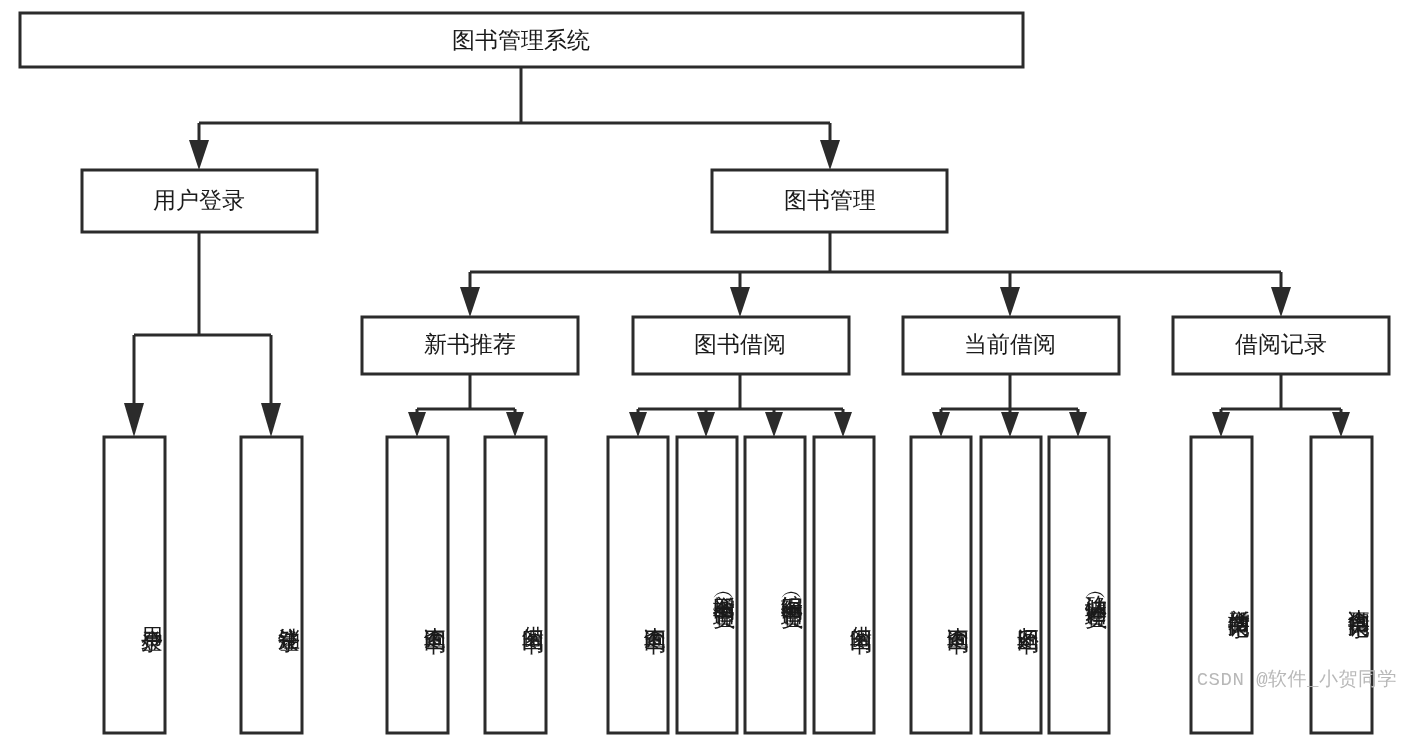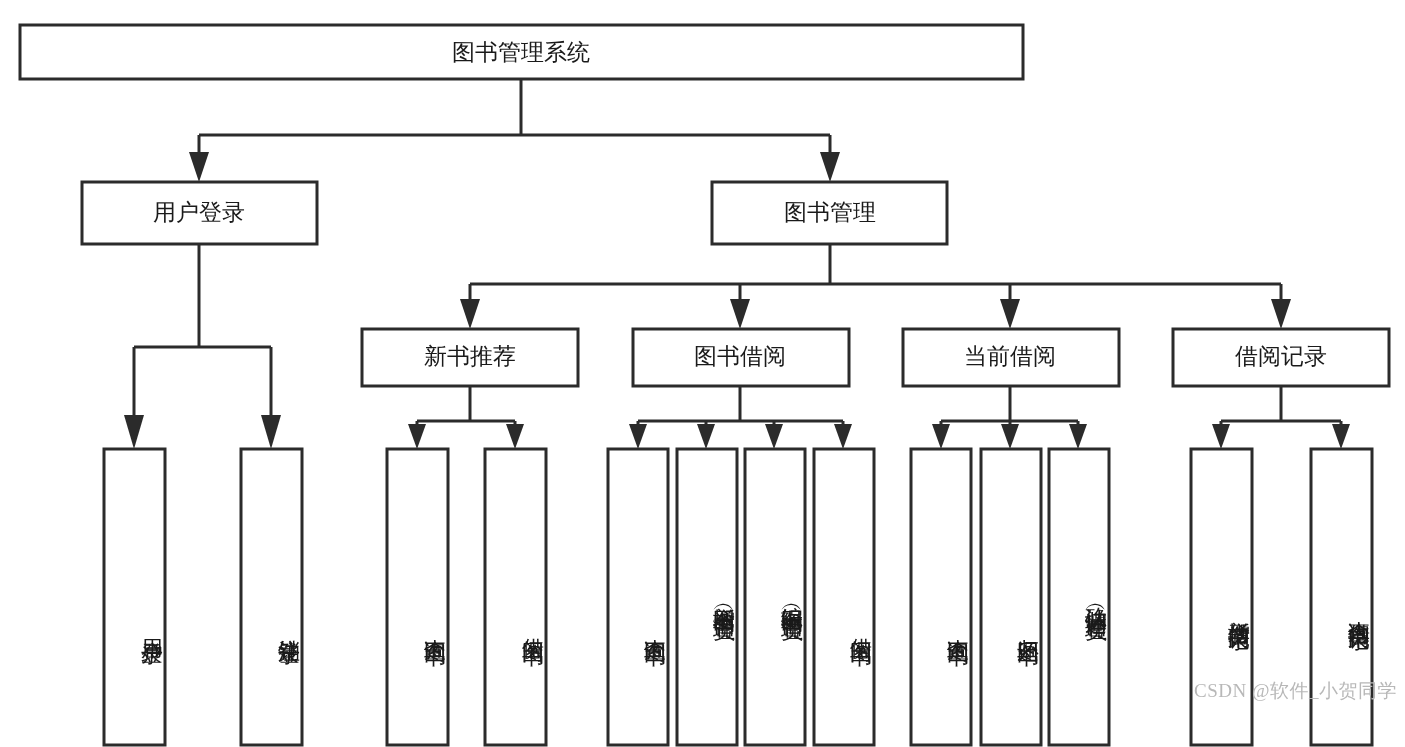--- a/index.html
+++ b/index.html
@@ -11,21 +11,20 @@
     width: 1405px;
     height: 747px;
     font-family: "Liberation Sans", "DejaVu Sans", sans-serif;
     overflow: hidden;
   }
   #diagram-root {
     position: relative;
     width: 1405px;
     height: 698px;
     background: #ffffff;
-    margin-top: 12px;
   }
   svg.diagram-svg {
     position: absolute;
     left: 0;
     top: 0;
     width: 1405px;
     height: 747px;
   }
   .node-box {
     fill: #ffffff;
@@ -61,21 +60,21 @@
     line-height: 1.18;
     color: #1a1a1a;
     letter-spacing: 2px;
     pointer-events: none;
     white-space: nowrap;
   }
   .watermark {
     position: absolute;
     right: 8px;
     bottom: 6px;
-    font-family: Liberation Serif, serif;
+    font-family: Liberation Mono, monospace;
     font-size: 19px;
     color: #b8b8b8;
     letter-spacing: 0.5px;
     white-space: nowrap;
   }
 </style>
 </head>
 <body>
 
 <div id="diagram-root">

